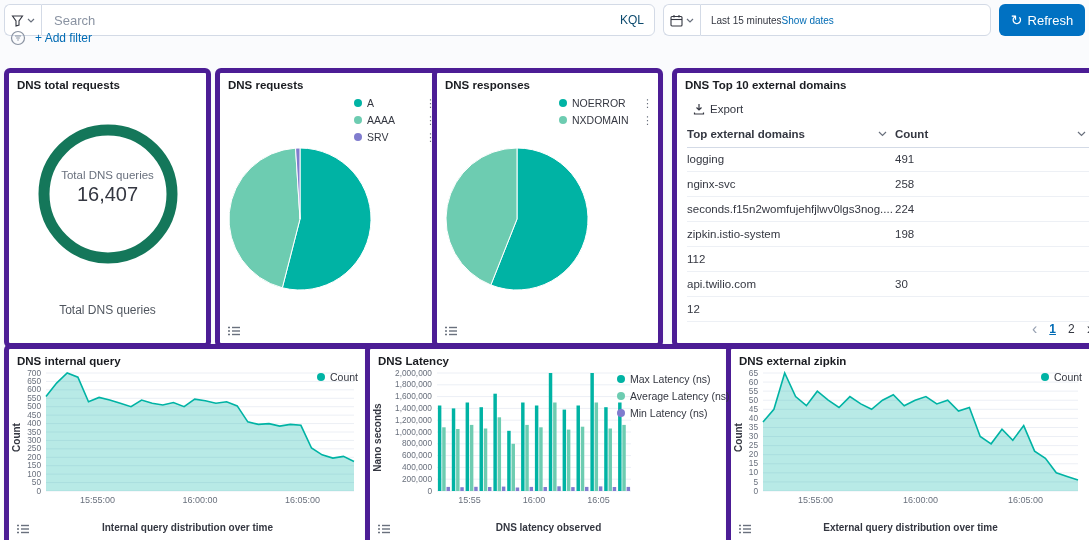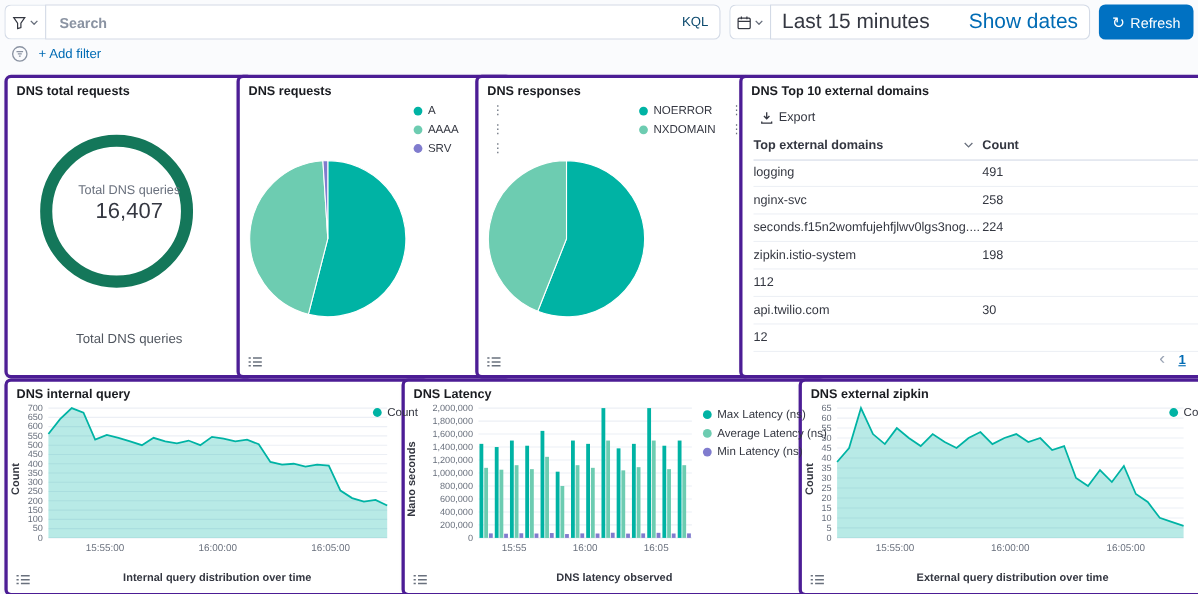--- a/index.html
+++ b/index.html
@@ -3,34 +3,34 @@
 <meta charset="utf-8">
 <style>
   html,body{margin:0;padding:0;}
   body{width:1089px;height:540px;background:#fafbfd;font-family:"Liberation Sans",sans-serif;color:#343741;position:relative;overflow:hidden;}
   svg{font-family:inherit;display:block;}
   
   .topbar{position:absolute;left:4px;top:4px;right:4px;height:32px;display:flex;gap:8px;}
   .search-group{flex:1;display:flex;}
   .addon-btn{display:flex;align-items:center;justify-content:center;gap:3px;width:37px;background:#fff;border:1px solid #d3dae6;border-right:0;border-radius:6px 0 0 6px;cursor:pointer;padding:0;}
   .search-box{flex:1;display:flex;align-items:center;border:1px solid #d3dae6;border-radius:0 6px 6px 0;background:#fff;padding:0 10px;}
-  .search-input{flex:1;border:none;outline:none;font-size:13px;font-family:inherit;color:#ef4444;background:transparent;font-weight:bold;}
+  .search-input{flex:1;border:none;outline:none;font-size:13px;font-family:inherit;color:#ef4444;background:transparent;}
   .search-input::placeholder{color:#8a93a2;}
   .kql{color:#0c4a6e;font-size:12px;cursor:pointer;}
   .date-group{width:328px;display:flex;}
-  .date-box{flex:1;display:flex;align-items:center;justify-content:space-between;border:1px solid #d3dae6;border-radius:0 6px 6px 0;background:#fff;padding:0 10px;font-size:19px;}
+  .date-box{flex:1;display:flex;align-items:center;border:1px solid #d3dae6;border-radius:0 6px 6px 0;background:#fff;padding:0 10px;font-size:10px;}
   .date-text{color:#343741;cursor:pointer;}
   .show-dates{color:#006bb4;cursor:pointer;}
   .refresh-btn{width:86px;background:#0071c2;color:#fff;border:none;border-radius:6px;display:flex;align-items:center;justify-content:center;gap:5px;font-size:13px;font-family:inherit;cursor:pointer;}
   .refresh-icon{font-size:14px;line-height:1;}
   
-  .filterbar{position:absolute;left:10px;top:41px;height:16px;display:flex;align-items:center;gap:9px;justify-content:flex-end;}
+  .filterbar{position:absolute;left:10px;top:30px;height:16px;display:flex;align-items:center;gap:9px;justify-content:flex-end;}
   .add-filter{color:#006bb4;font-size:12px;cursor:pointer;}
   
-  .panel{position:absolute;background:#fff;border:3px solid #4c1d95;border-radius:6px;box-shadow:0 1px 3px rgba(0,0,0,.04);padding-left:24px;}
+  .panel{position:absolute;background:#fff;border:5px solid #4c1d95;border-radius:6px;box-shadow:0 1px 3px rgba(0,0,0,.04);}
   .panel-title{position:absolute;left:8px;top:6px;font-size:11.5px;font-weight:bold;color:#1a1c21;white-space:nowrap;}
   .panel-toggle{position:absolute;left:7px;bottom:5px;width:14px;height:14px;cursor:pointer;}
   
   .legend{position:absolute;display:flex;flex-direction:column;gap:5px;z-index:3;}
   .legend-item{display:flex;align-items:center;gap:5px;cursor:pointer;}
   .legend-item .dot{width:8px;height:8px;border-radius:50%;flex:none;}
   .legend-item .ll{font-size:10.5px;color:#343741;white-space:nowrap;}
   .legend-item .lm{margin-left:auto;color:#69707d;font-size:11px;line-height:1;padding-left:4px;}
   
   .gauge-host{position:absolute;left:24px;top:46px;width:150px;height:150px;}

